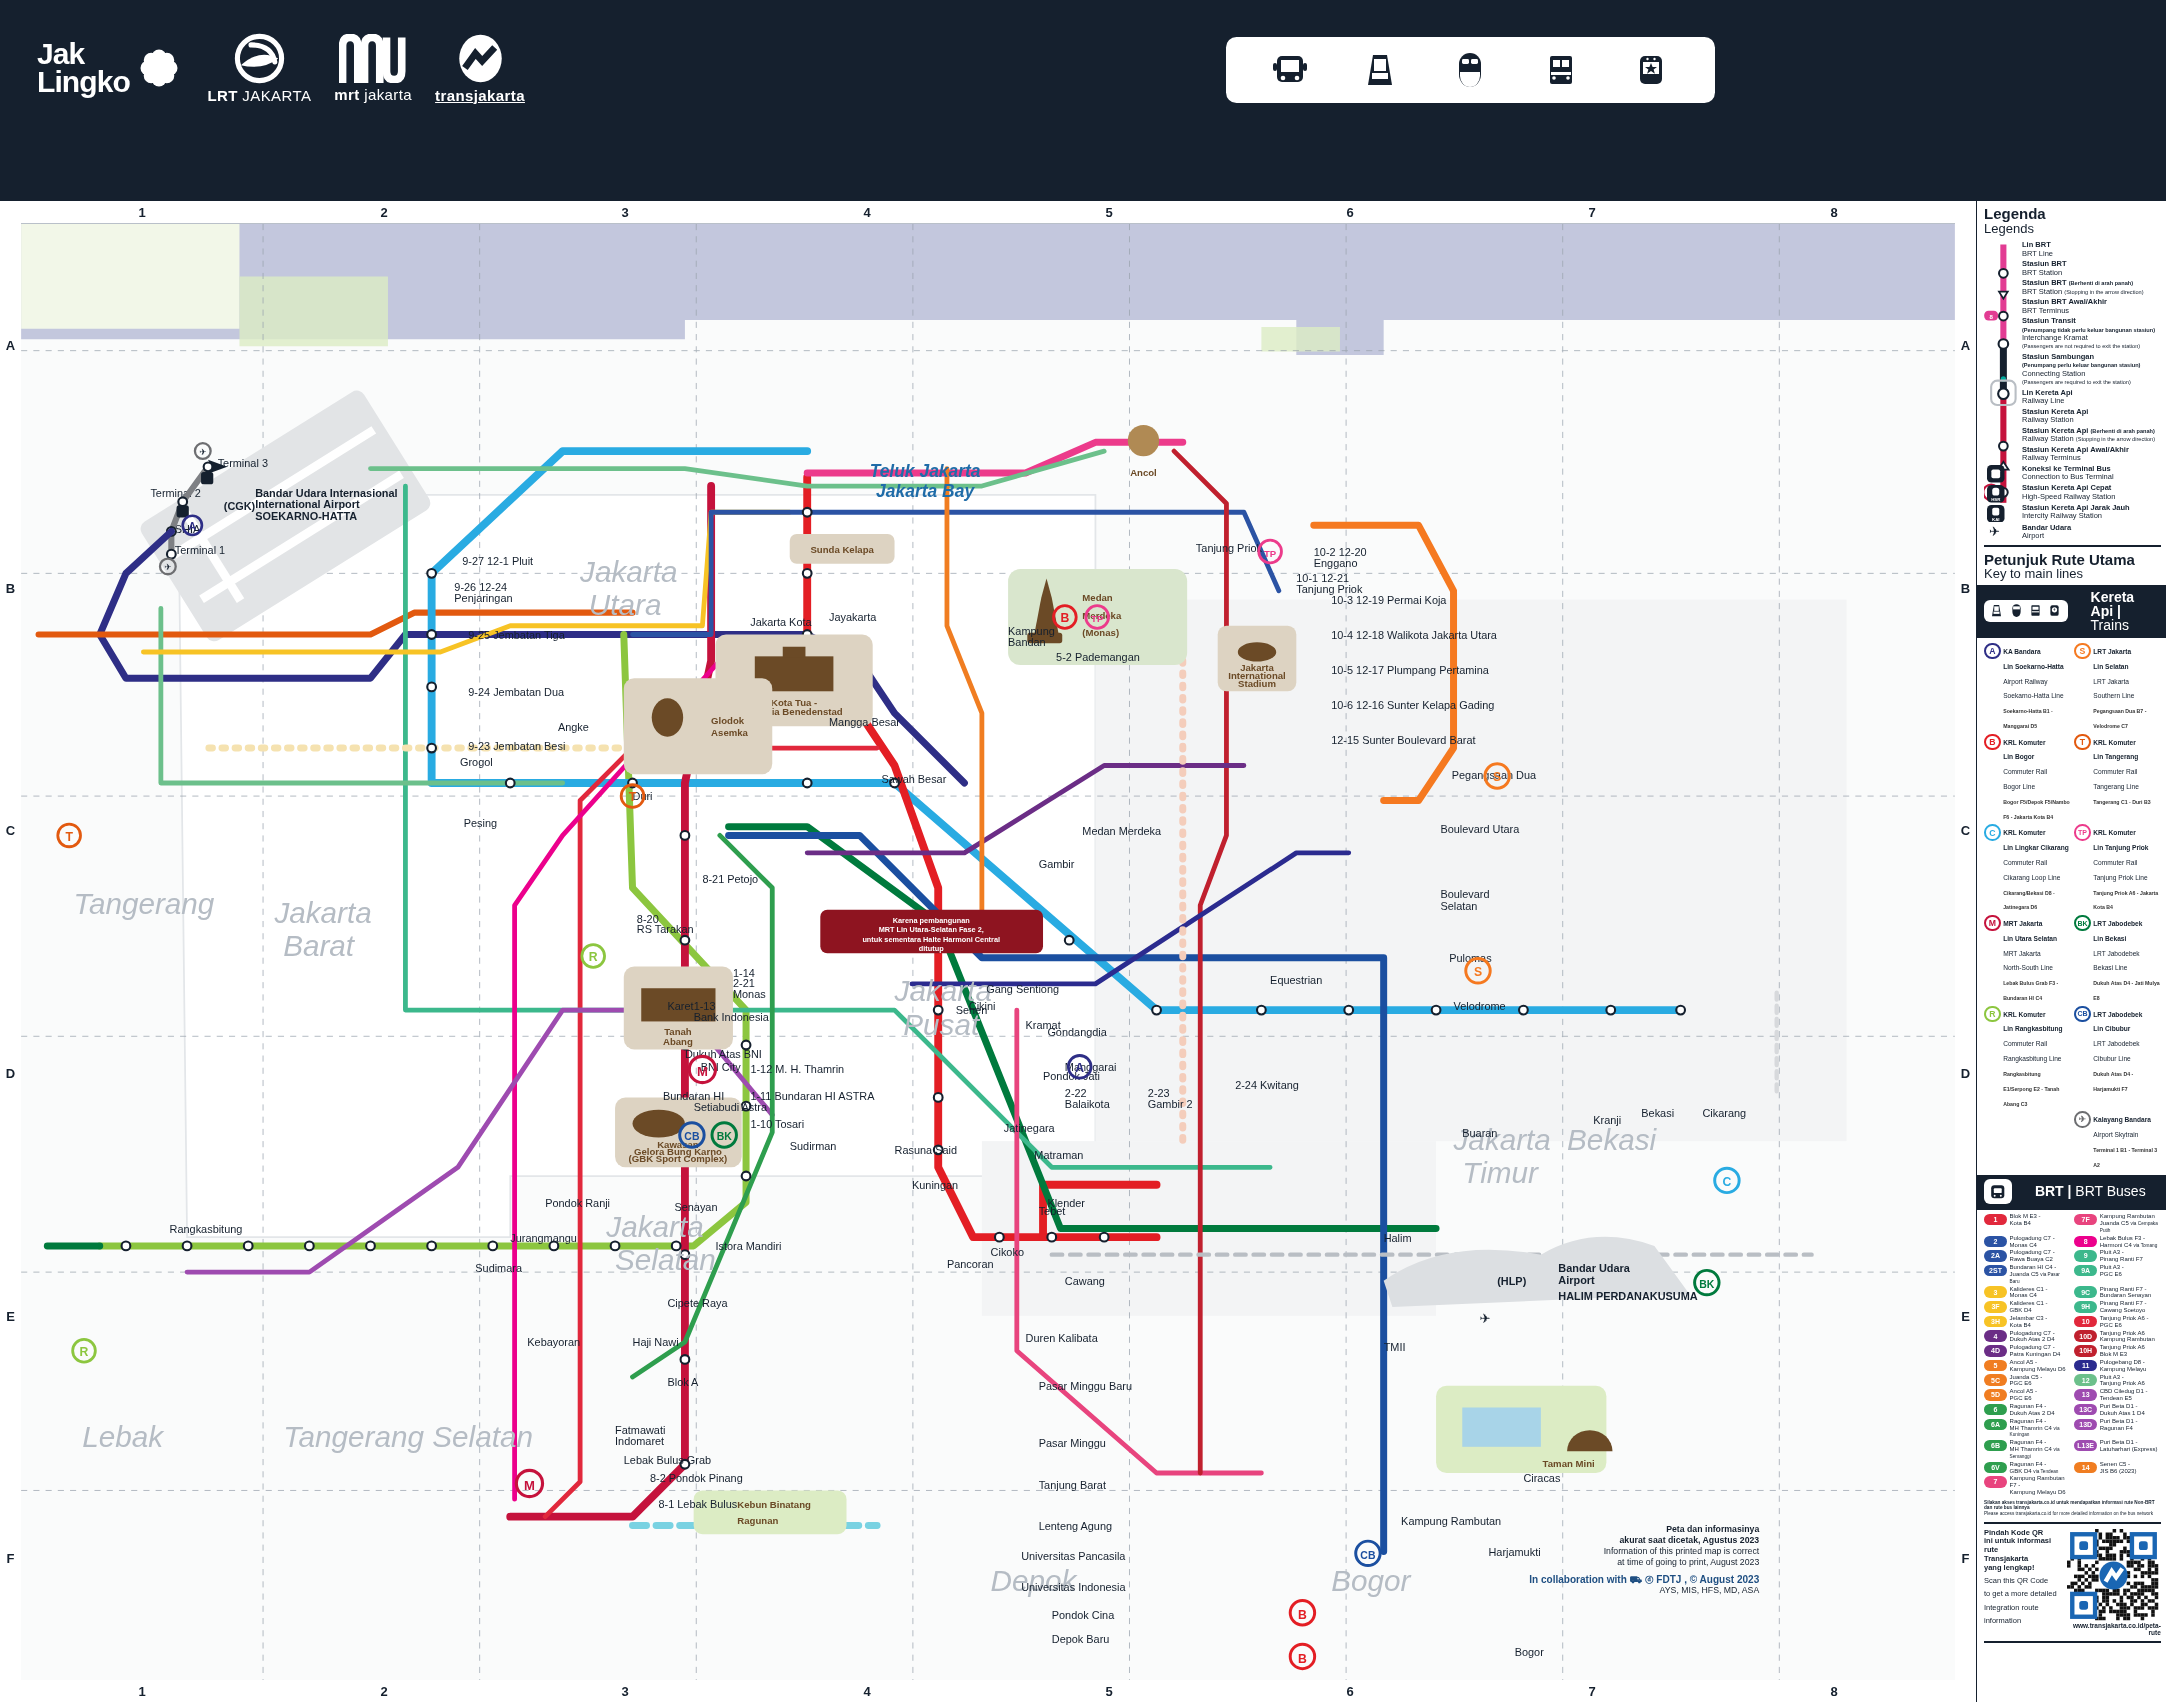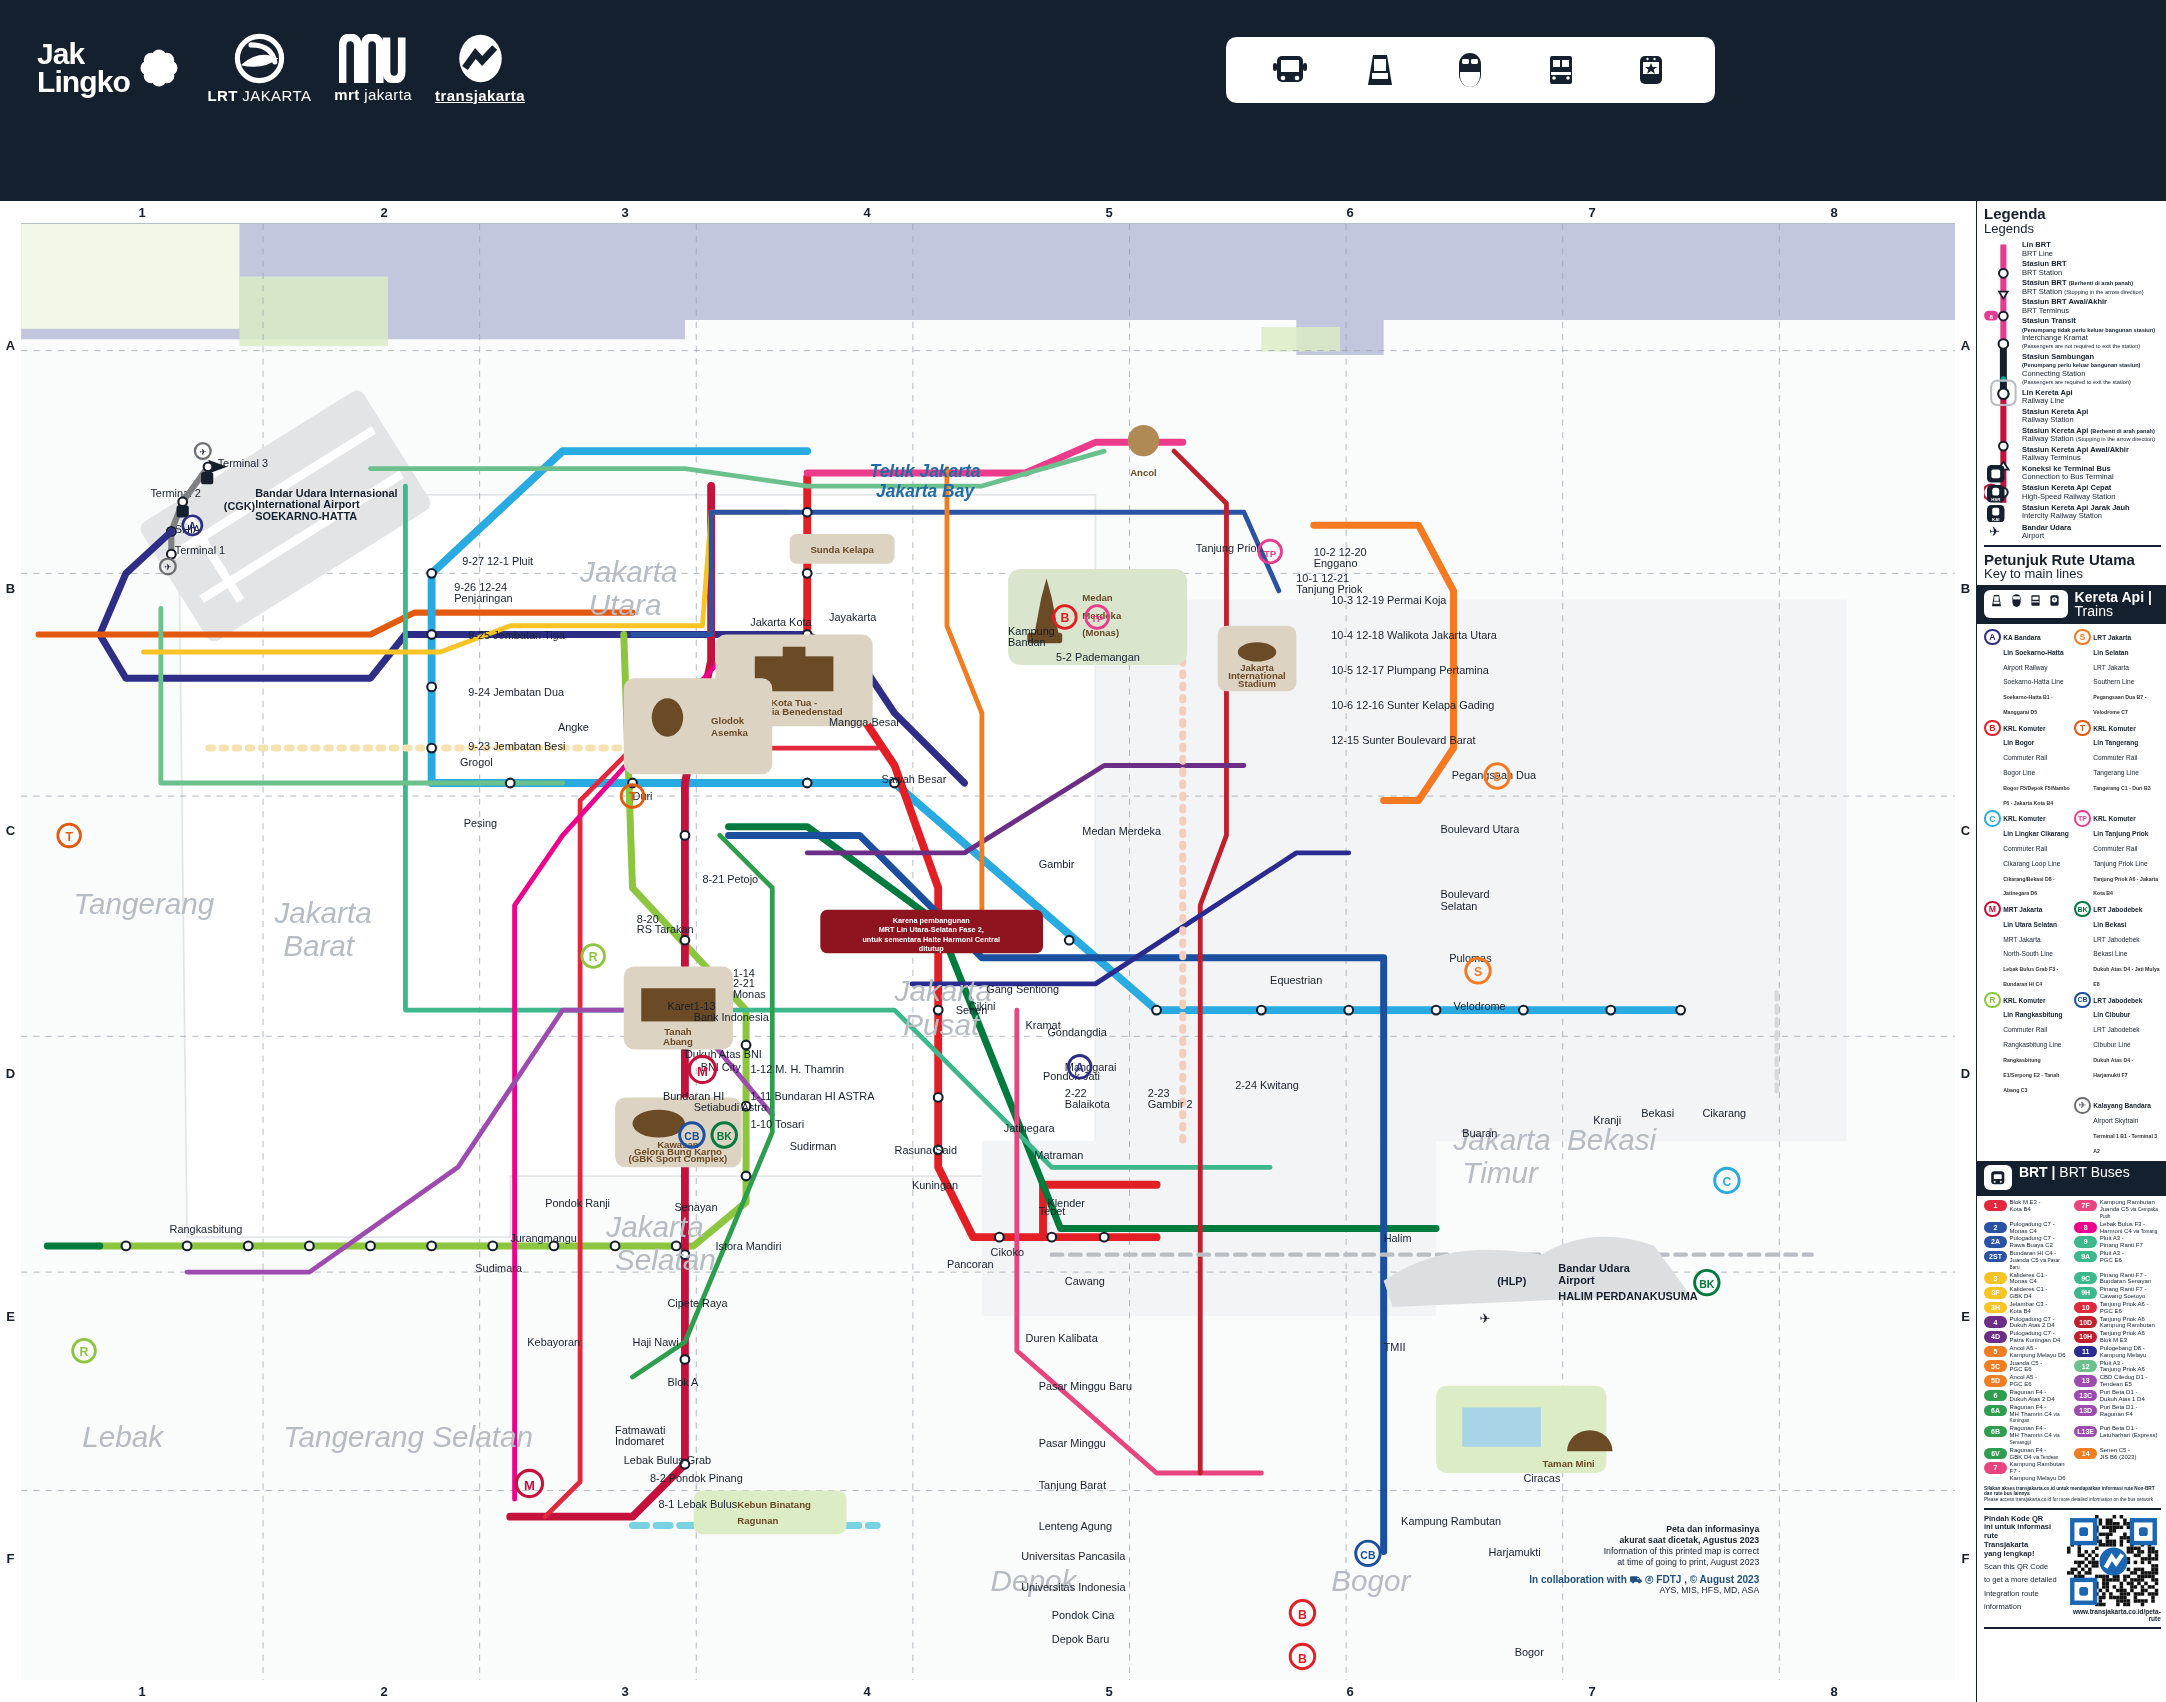--- a/index.html
+++ b/index.html
@@ -71,21 +71,21 @@
   .rule { height:2.6px; background:#15202e; margin:4.4px 0 4.4px; }
   .legend-list { position:relative; margin-top:5.2px; padding-left:38px; }
   .leg-item { position:relative; margin-bottom:2.2px; }
   .leg-id { font-size:7.5px; font-weight:bold; color:#15202e; line-height:1.12; }
   .leg-en { font-size:7.5px; font-weight:300; color:#15202e; line-height:1.12; }
   .leg-id small, .leg-en small { font-size:5.6px; }
   .leg-ico { position:absolute; left:-35px; top:0.9px; }
 
   .subhead-bar {
     background:#15202e; color:#fff; margin:3.5px -5.2px 0 -7px; padding:4.4px 7px 6.1px;
-    display:flex; gap:7px;
+    display:flex; align-items:center; gap:23px;
   }
   .subhead-chip { background:#fff; border-radius:6.1px; padding:3.5px 5.2px; display:flex; gap:4.4px; }
   .subhead-chip svg { width:15px; height:15px; fill:#15202e; }
   .subhead-txt { font-size:14px; font-weight:bold; line-height:1; }
   .subhead-txt em { font-style:normal; font-weight:300; }
 
   .lines-grid { display:grid; grid-template-columns:1fr 1fr; gap:1.7px 3.5px; margin-top:4.4px; }
   .lcell { display:flex; gap:2.6px; }
   .lbadge {
     flex:0 0 auto; width:16.6px; height:16.6px; border-radius:50%;

